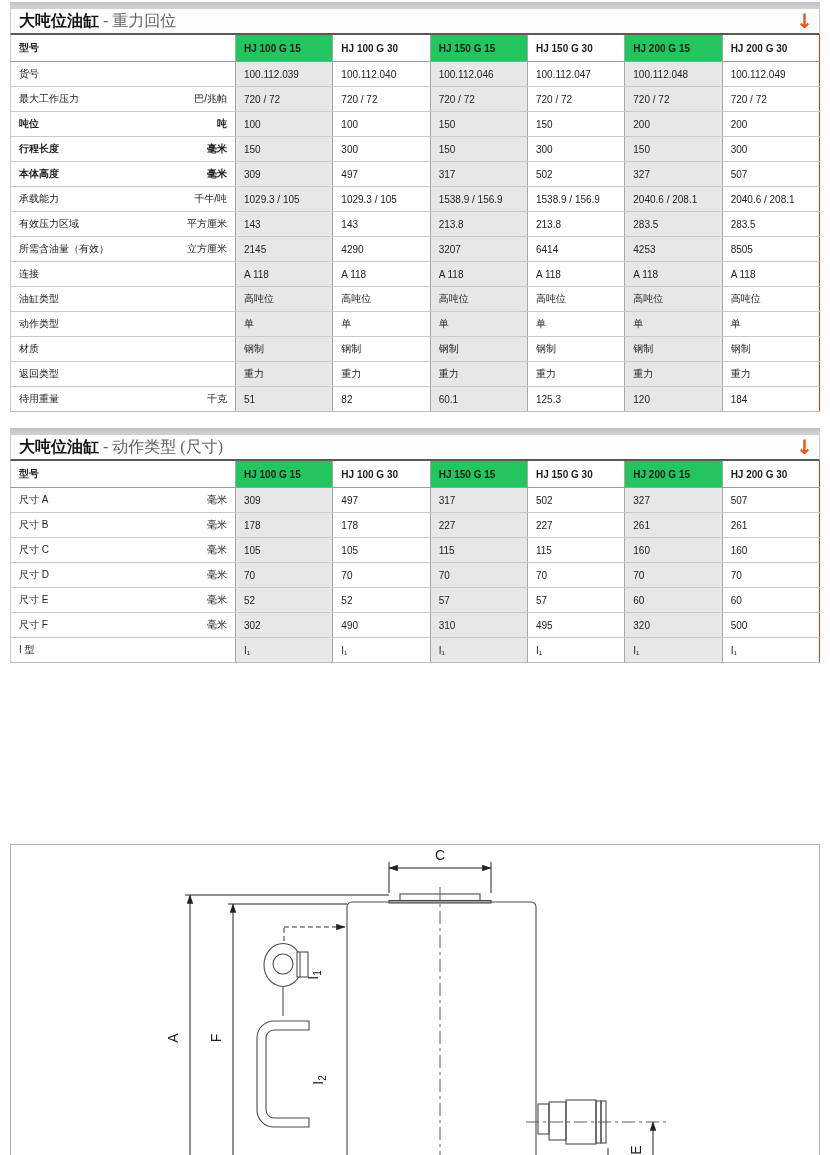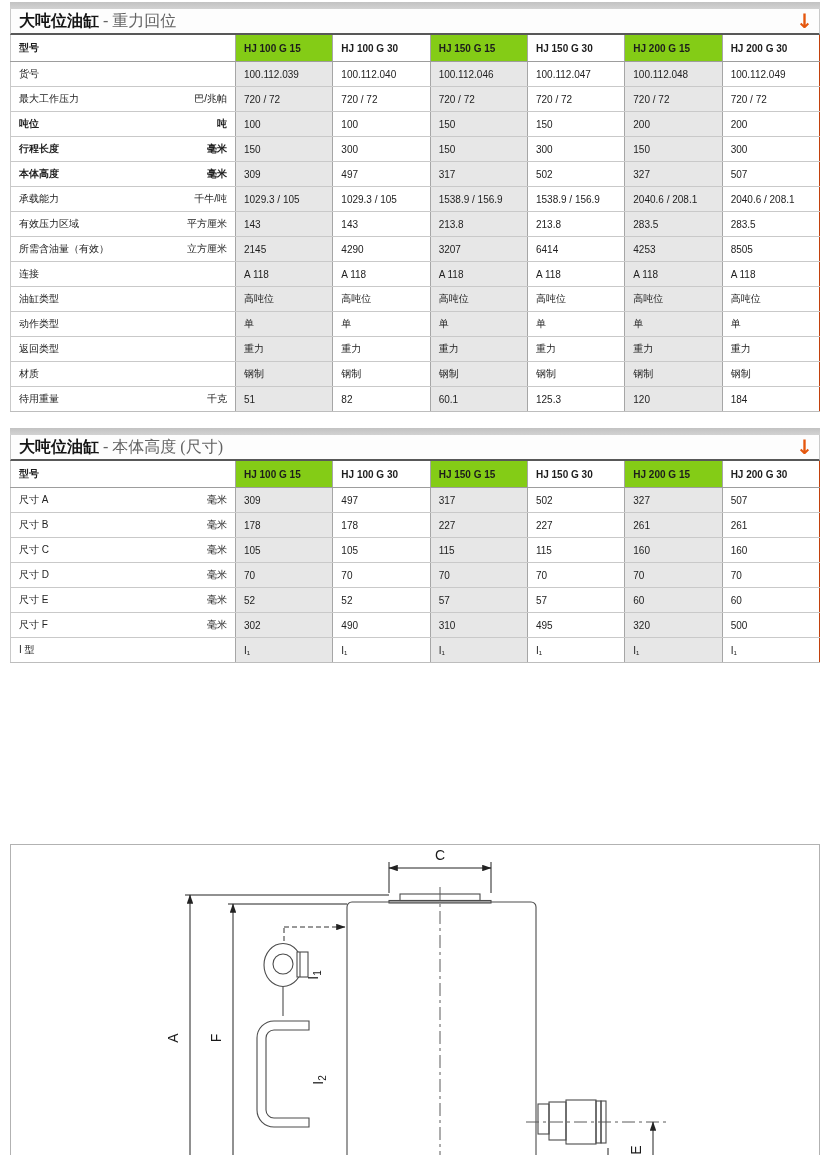--- a/index.html
+++ b/index.html
@@ -42,21 +42,21 @@
     border-bottom:1px solid #c9c9c9;
     white-space:nowrap; overflow:hidden;
   }
   table.spec th {
     font-weight:bold; color:#1c1c1c;
     border-bottom:1px solid #9d9d9d; padding:6px 8px;
   }
   table.spec th:first-child, table.spec td:first-child { border-left:1px solid #c9c9c9; }
   table.spec th:last-child, table.spec td:last-child { border-right:1px solid #c2410c;margin-top:28px; }
   table.spec tbody tr:last-child td { border-bottom:1px solid #bdbdbd; }
-  .col-shade-head { background:#84cc16; }
+  .col-shade-head { background:#22c55e; }
   .col-shade { background:#e7e7e7; }
   tr.boldrow td.lblcell { font-weight:bold; }
   td.lblcell .unit { float:right; color:#222; }
 
   .diagram-box {
     margin:181px 10px 6px 10px;
     border:1px solid #b2b2b2;
     height:392px; background:#fff;
   }
   .diagram-box svg { display:block; }
@@ -187,55 +187,55 @@
         <tr>
           <td class="lblcell"><span>动作类型</span><span class="unit"></span></td>
           <td class="col-shade">单</td>
           <td>单</td>
           <td class="col-shade">单</td>
           <td>单</td>
           <td class="col-shade">单</td>
           <td>单</td>
         </tr>
         <tr>
+          <td class="lblcell"><span>材质</span><span class="unit"></span></td>
+          <td class="col-shade">钢制</td>
+          <td>钢制</td>
+          <td class="col-shade">钢制</td>
+          <td>钢制</td>
+          <td class="col-shade">钢制</td>
+          <td>钢制</td>
+        </tr>
+        <tr>
           <td class="lblcell"><span>返回类型</span><span class="unit"></span></td>
           <td class="col-shade">重力</td>
           <td>重力</td>
           <td class="col-shade">重力</td>
           <td>重力</td>
           <td class="col-shade">重力</td>
           <td>重力</td>
         </tr>
         <tr>
-          <td class="lblcell"><span>材质</span><span class="unit"></span></td>
-          <td class="col-shade">钢制</td>
-          <td>钢制</td>
-          <td class="col-shade">钢制</td>
-          <td>钢制</td>
-          <td class="col-shade">钢制</td>
-          <td>钢制</td>
-        </tr>
-        <tr>
           <td class="lblcell"><span>待用重量</span><span class="unit">千克</span></td>
           <td class="col-shade">51</td>
           <td>82</td>
           <td class="col-shade">60.1</td>
           <td>125.3</td>
           <td class="col-shade">120</td>
           <td>184</td>
         </tr>
       </tbody>
     </table>
 </div>
 
 <div class="section second">
   <div class="topbar"></div>
   <div class="title-row">
     <span>
-      <span class="title-bold">大吨位油缸</span><span class="title-rest"> - 本体高度 (尺寸)</span>
+      <span class="title-bold">大吨位油缸</span><span class="title-rest"> - 动作类型 (尺寸)</span>
     </span>
     <span class="darr">↓</span>
   </div>
   <table class="spec">
     <colgroup>
         <col class="lblcol">
         <col span="6">
       </colgroup>
   <thead>
         <tr>

